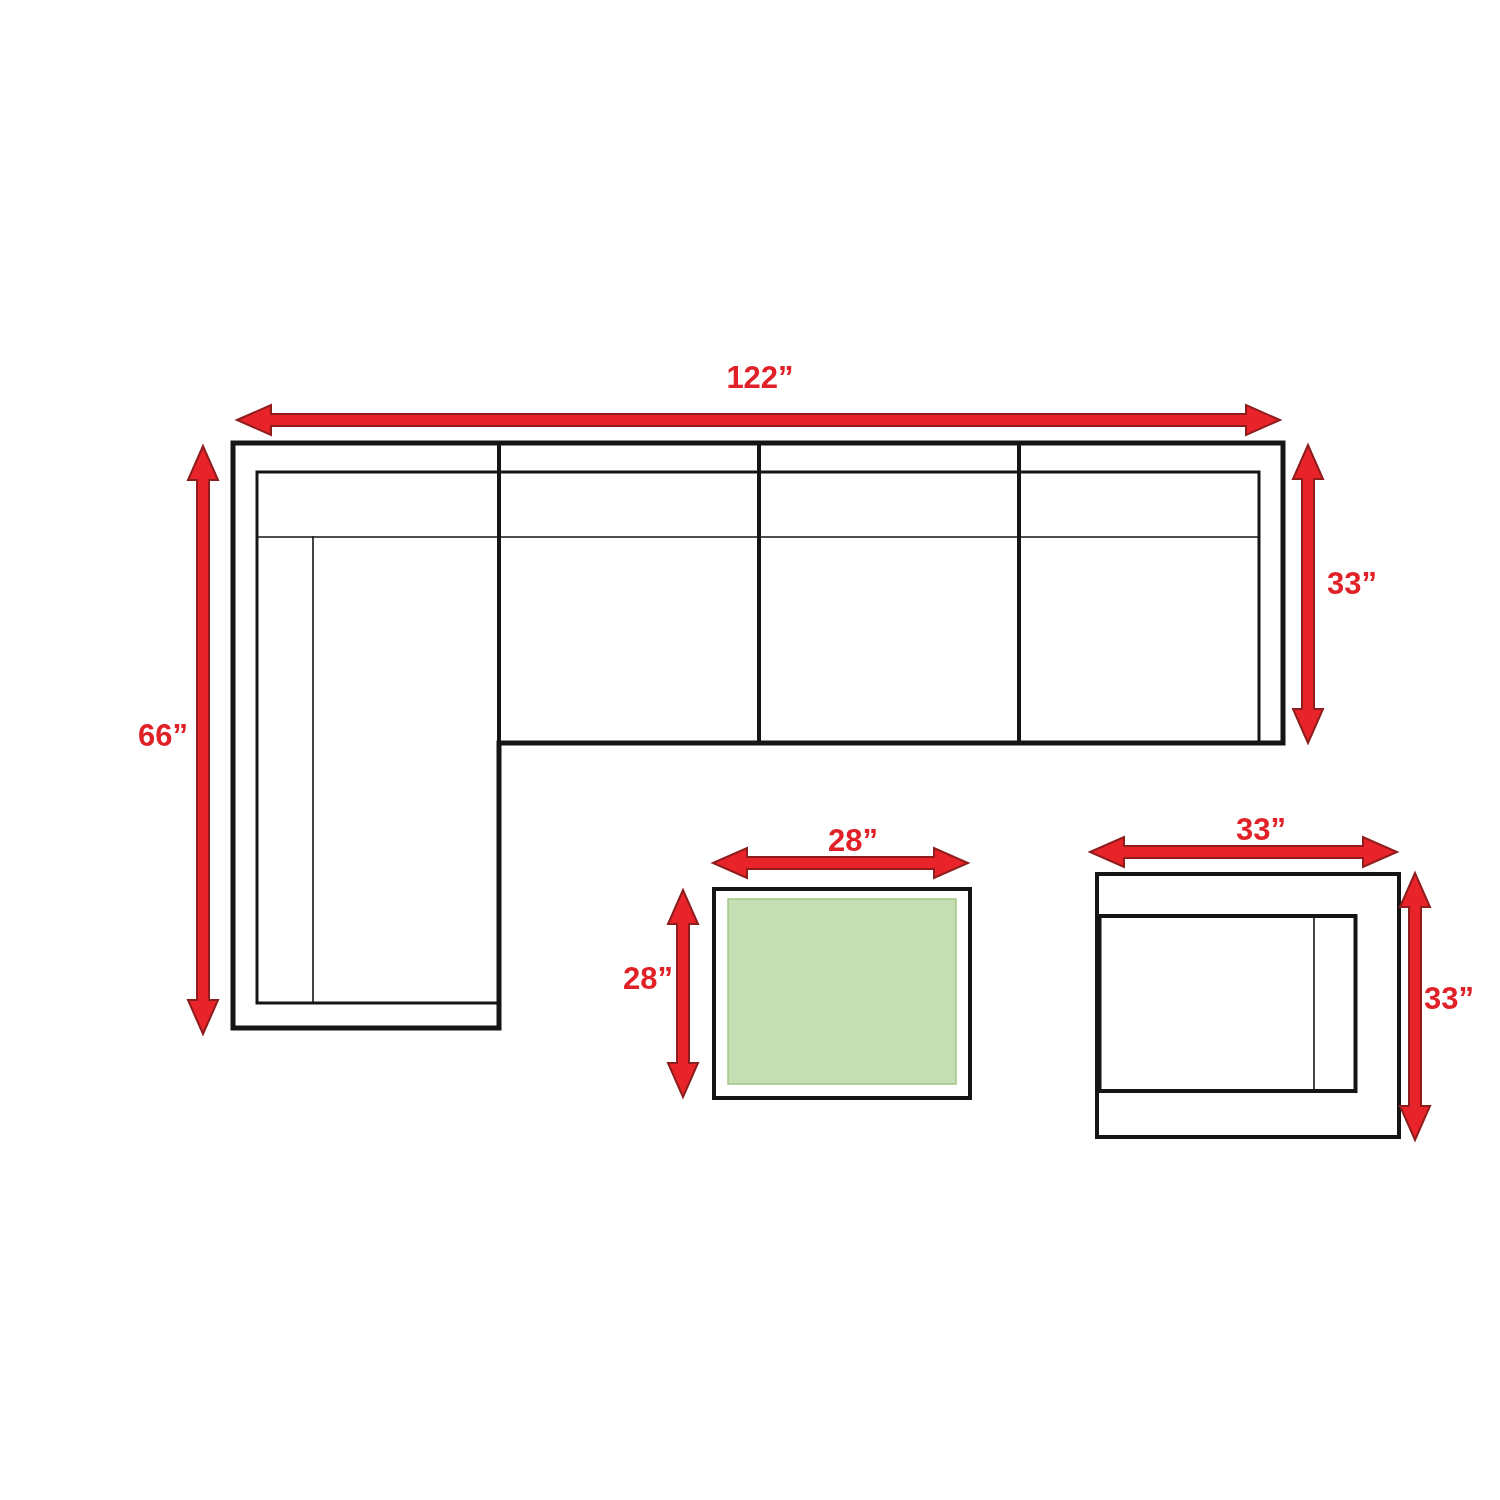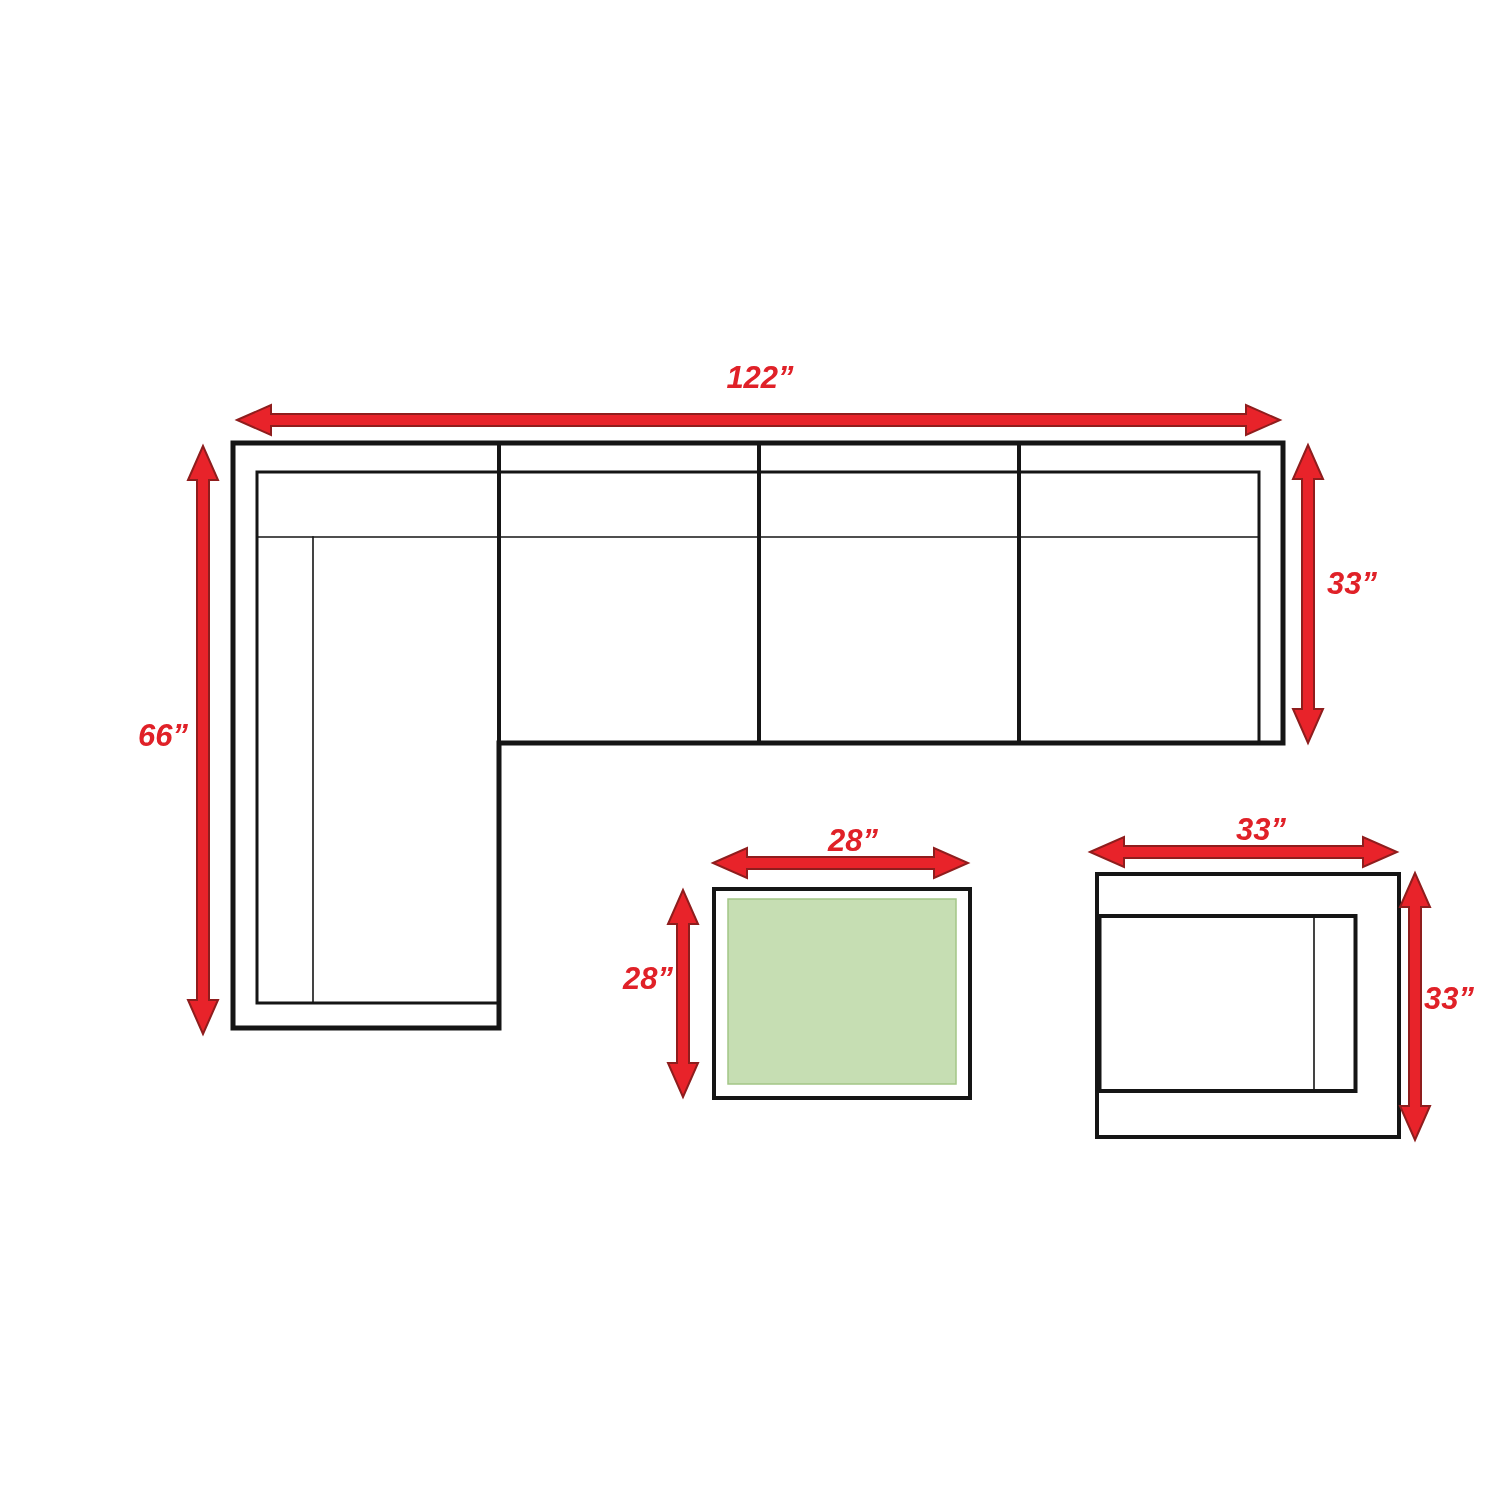--- a/index.html
+++ b/index.html
@@ -8,21 +8,20 @@
     background: #ffffff;
     width: 1500px;
     height: 1500px;
     overflow: hidden;
   }
   .canvas-wrap {
     position: relative;
     width: 1500px;
     height: 1260px;
     background: var(--page-bg, #ffffff);
-    font-style: italic;
   }
   svg { display: block; }
   .dim-label {
     font-family: "Liberation Sans", sans-serif;
     font-weight: 700;
     font-size: 31px;
     fill: var(--label-red, #e02128);
     text-anchor: middle;
   }
   .arrow {

